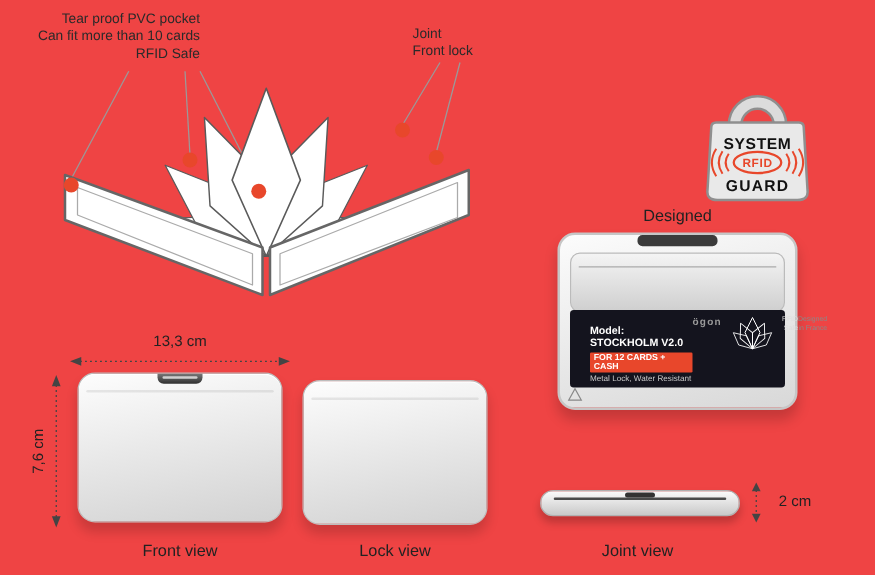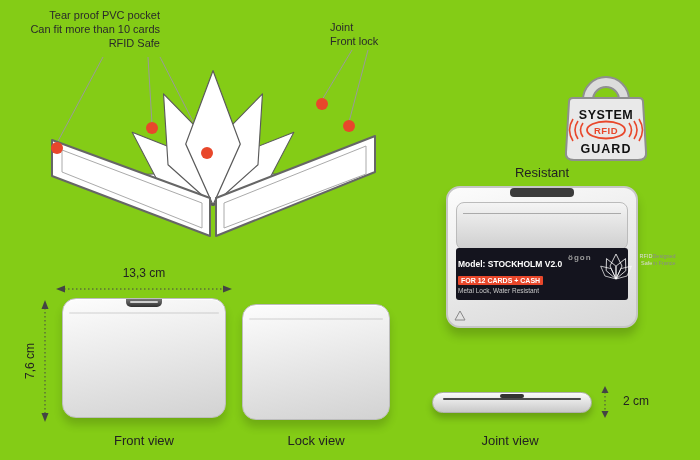--- a/index.html
+++ b/index.html
@@ -1,17 +1,17 @@
 <!DOCTYPE html>
 <html><head>
 <meta charset="utf-8">
 <style>
   * { margin:0; padding:0; box-sizing:border-box; }
   body { background:#fff; font-family:"Liberation Sans", sans-serif; }
-  .stage { position:relative; width:700px; height:460px; background:#84cc16; overflow:hidden; }
+  .stage { position:relative; width:700px; height:460px; background:#ef4444; overflow:hidden; }
 
   .ann { position:absolute; font-size:11px; line-height:14px; color:#2a2a2a; }
   .ann-pocket { left:20px; top:8px; width:140px; text-align:right; }
   .ann-joint { left:330px; top:20px; width:70px; }
 
   svg { position:absolute; overflow:visible; }
   #fan-svg { left:10px; top:40px; }
   #badge-svg { left:556px; top:56px; }
   .dim-svg line { stroke:#444; stroke-width:1; stroke-dasharray:1.5 2.5; }
   .dim-svg polygon { fill:#444; }
@@ -30,22 +30,22 @@
 
   .pkg { position:absolute; left:446px; top:186px; width:192px; height:142px; }
   .pkg-shell { position:absolute; inset:0; border-radius:14px; border:2px solid #c6c6c6;
     background:linear-gradient(165deg,#fcfcfc 0%,#ececec 45%,#d8d8d8 100%);
     box-shadow:0 8px 10px rgba(0,0,0,.18); }
   .pkg-handle { position:absolute; top:2px; left:50%; transform:translateX(-50%); width:64px; height:9px;
     background:#3b3b3b; border-radius:4px; }
   .pkg-wallet { position:absolute; top:16px; left:10px; right:10px; height:48px; border-radius:8px;
     background:linear-gradient(180deg,#f4f4f4,#cfcfcf); border:1px solid #bbb; }
   .pkg-wallet-line { position:absolute; top:10px; left:6px; right:6px; height:1px; background:#aaa; }
-  .pkg-label { position:absolute; left:10px; right:10px; top:62px; height:52px; background:#14141e;
-    border-radius:3px; padding:5px 2px; display:flex; color:#fff; }
+  .pkg-label { position:absolute; left:10px; right:10px; top:62px; height:62px; background:#14141e;
+    border-radius:3px; padding:5px 16px; display:flex; color:#fff; }
   .pkg-left { flex:1; min-width:0; }
   .pkg-brand { font-size:8px; font-weight:bold; color:#9a9a9a; text-align:right; letter-spacing:1px; }
   .pkg-model { font-size:8.5px; font-weight:bold; margin-top:6px; }
   .pkg-banner { display:inline-block; background:#e8472b; color:#fff; font-size:7px; font-weight:bold;
     padding:1px 3px; margin:3px 0 2px 0; border-radius:1px; }
   .pkg-features { font-size:6.5px; color:#c9c9c9; }
   .pkg-right { width:58px; display:flex; flex-direction:row; align-items:flex-start; }
   .pkg-right svg { position:static; }
   .pkg-tiny { font-size:5.5px; color:#ddd; text-align:right; line-height:7px; }
   .pkg-tiny2 { font-size:5.5px; color:#8a8a8a; text-align:right; line-height:7px; }
@@ -132,21 +132,21 @@
       <path d="M 17,63 Q 10,74 17,85"></path>
       <path d="M 73,67 Q 78,74 73,81"></path>
       <path d="M 78,65 Q 84,74 78,83"></path>
       <path d="M 83,63 Q 90,74 83,85"></path>
     </g>
     <ellipse cx="50" cy="74" rx="19" ry="8.5" fill="none" stroke="#e8472b" stroke-width="1.8"></ellipse>
     <text x="50" y="77.5" font-size="9.5" font-weight="bold" fill="#e8472b" text-anchor="middle" letter-spacing="0.5">RFID</text>
     <text x="50" y="97" font-size="12.5" font-weight="bold" fill="#111" text-anchor="middle" letter-spacing="1">GUARD</text>
   </svg>
 
-  <div class="pkg-title">Resistant</div>
+  <div class="pkg-title">Designed</div>
   <div class="pkg">
     <div class="pkg-shell"></div>
     <div class="pkg-handle"></div>
     <div class="pkg-wallet">
       <div class="pkg-wallet-line"></div>
     </div>
     <div class="pkg-label">
       <div class="pkg-left">
         <div class="pkg-model">Model: STOCKHOLM V2.0</div>
         <div class="pkg-banner">FOR 12 CARDS + CASH</div>

